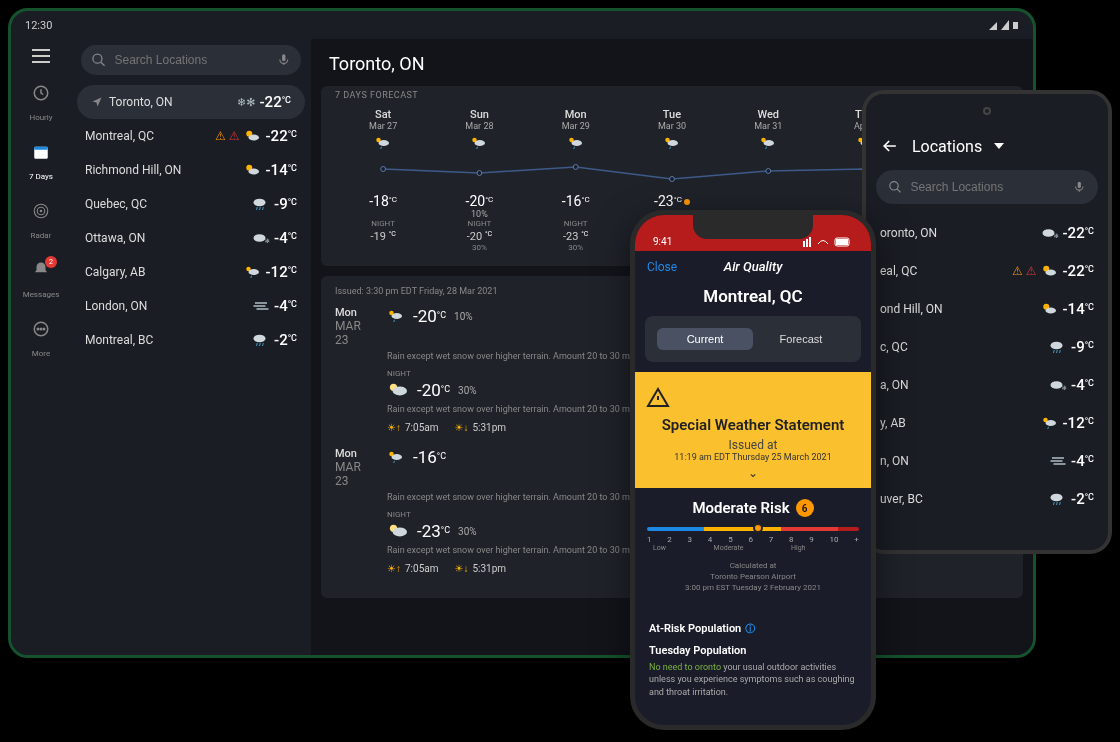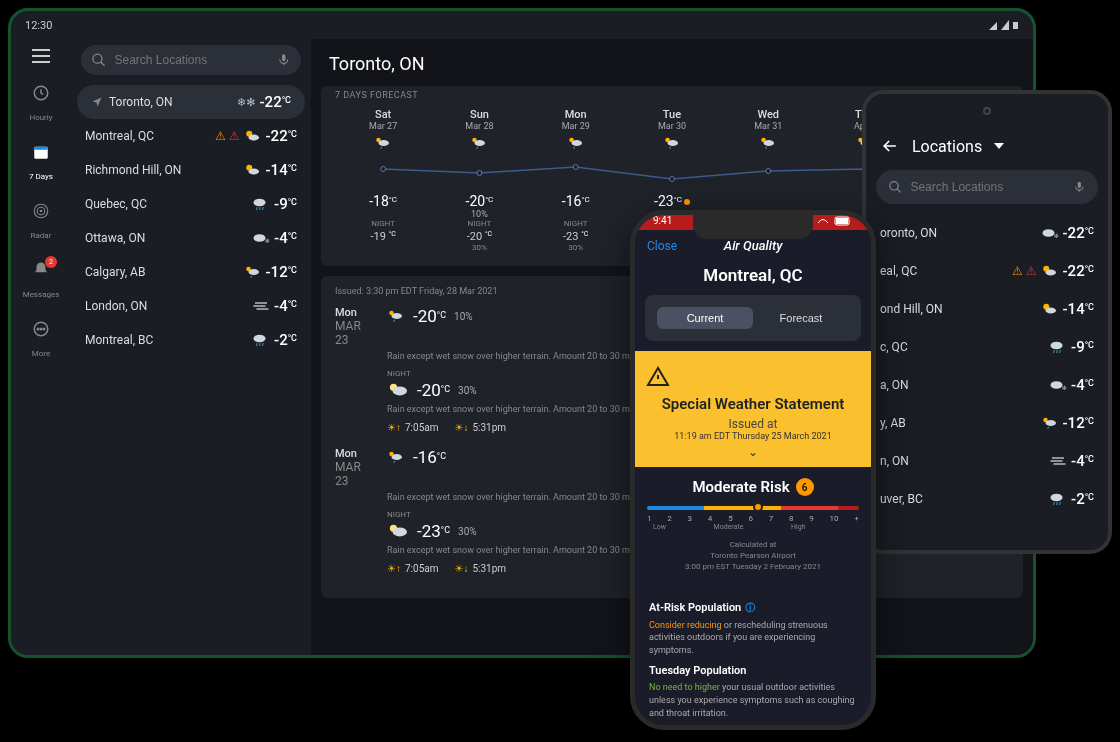--- a/index.html
+++ b/index.html
@@ -1023,23 +1023,20 @@
       <div>Calculated at</div>
       <div>Toronto Pearson Airport</div>
       <div>3:00 pm EST Tuesday 2 February 2021</div>
     </div>
   </div>
   <div class="pop-sections">
     <div class="pop-head">
       <span>At-Risk Population</span>
       <span class="pop-info">ⓘ</span>
     </div>
-    <div class="pop-text">
-      <span class="orange">Consider reducing</span><span> or rescheduling strenuous activities outdoors if you are experiencing symptoms.</span>
-    </div>
     <div class="pop-head">
       <span>Tuesday Population</span>
     </div>
     <div class="pop-text">
-      <span class="green">No need to higher</span><span> your usual outdoor activities unless you experience symptoms such as coughing and throat irritation.</span>
+      <span class="green">No need to oronto</span><span> your usual outdoor activities unless you experience symptoms such as coughing and throat irritation.</span>
     </div>
   </div>
 </div>
 
 </body></html>

